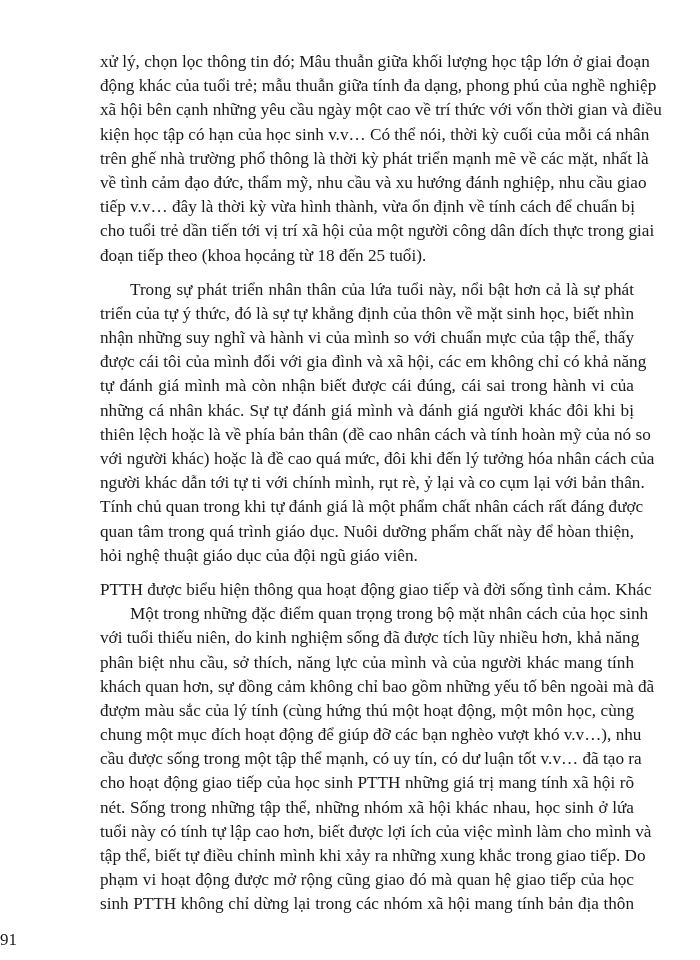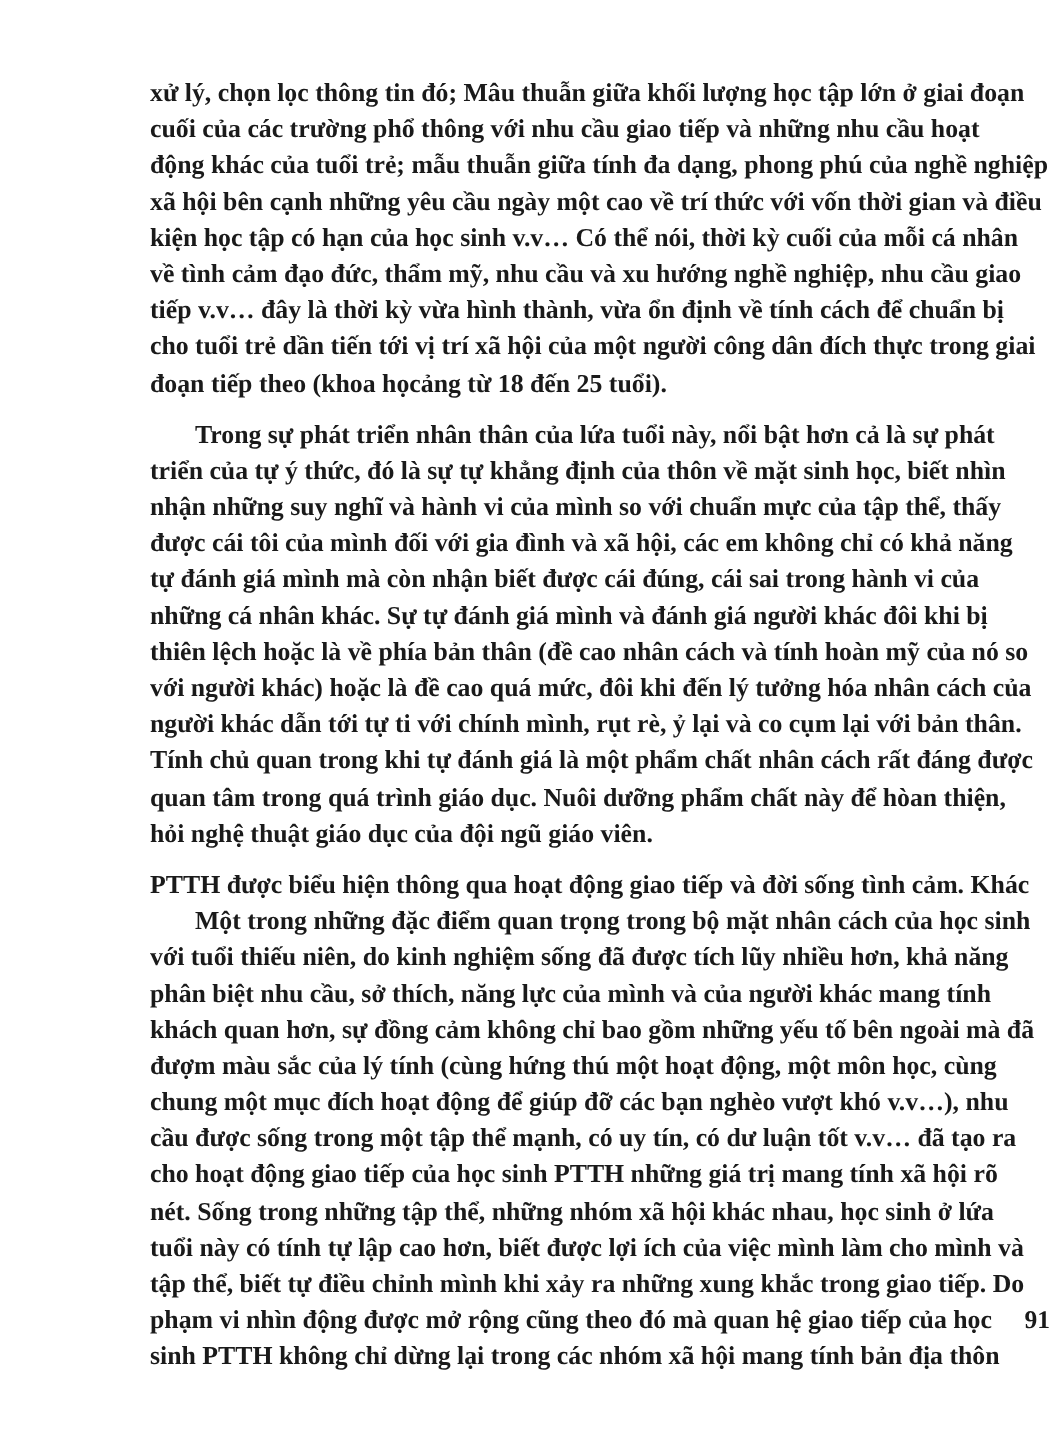--- a/index.html
+++ b/index.html
@@ -14,21 +14,20 @@
       overflow: hidden;
       font-family: "Liberation Serif", "DejaVu Serif", serif;
       color: #1a1a1a;
     }
     .page {
       position: absolute;
       left: 0; top: 0;
       width: 600px;
       height: 960px;
       background: #ffffff;
-      font-weight: bold;
     }
     .body-text {
       position: absolute;
       left: 100px;
       top: 50px;
       width: 534px;
     }
     .paragraph {
       margin: 0 0 10px 0;
     }
@@ -46,39 +45,39 @@
       text-align-last: left;
     }
     .line.indent {
       padding-left: 30px;
       width: 504px;
     }
     .page-number {
       position: absolute;
       left: 0;
       width: 700px;
-      top: 870px;
-      text-align: right;
+      top: 930px;
+      text-align: left;
       font-size: 17px;
       line-height: 20px;
     }
   </style>
 </head>
 <body>
 
 <div class="page">
   <div class="body-text">
 
     <div class="paragraph">
       <span class="line">xử lý, chọn lọc thông tin đó; Mâu thuẫn giữa khối lượng học tập lớn ở giai đoạn</span>
-      <span class="line">cuối của các trường phổ thông với nhu cầu giao tiếp và những nhu cầu hoạt</span>
       <span class="line">động khác của tuổi trẻ; mẫu thuẫn giữa tính đa dạng, phong phú của nghề nghiệp</span>
       <span class="line">xã hội bên cạnh những yêu cầu ngày một cao về trí thức với vốn thời gian và điều</span>
       <span class="line">kiện học tập có hạn của học sinh v.v… Có thể nói, thời kỳ cuối của mỗi cá nhân</span>
-      <span class="line">về tình cảm đạo đức, thẩm mỹ, nhu cầu và xu hướng nghề nghiệp, nhu cầu giao</span>
+      <span class="line">trên ghế nhà trường phổ thông là thời kỳ phát triển mạnh mẽ về các mặt, nhất là</span>
+      <span class="line">về tình cảm đạo đức, thẩm mỹ, nhu cầu và xu hướng đánh nghiệp, nhu cầu giao</span>
       <span class="line">tiếp v.v… đây là thời kỳ vừa hình thành, vừa ổn định về tính cách để chuẩn bị</span>
       <span class="line">cho tuổi trẻ dần tiến tới vị trí xã hội của một người công dân đích thực trong giai</span>
       <span class="line last">đoạn tiếp theo (khoa họcảng từ 18 đến 25 tuổi).</span>
     </div>
 
     <div class="paragraph">
       <span class="line indent">Trong sự phát triển nhân thân của lứa tuổi này, nổi bật hơn cả là sự phát</span>
       <span class="line">triển của tự ý thức, đó là sự tự khẳng định của thôn về mặt sinh học, biết nhìn</span>
       <span class="line">nhận những suy nghĩ và hành vi của mình so với chuẩn mực của tập thể, thấy</span>
       <span class="line">được cái tôi của mình đối với gia đình và xã hội, các em không chỉ có khả năng</span>
@@ -98,20 +97,20 @@
       <span class="line">với tuổi thiếu niên, do kinh nghiệm sống đã được tích lũy nhiều hơn, khả năng</span>
       <span class="line">phân biệt nhu cầu, sở thích, năng lực của mình và của người khác mang tính</span>
       <span class="line">khách quan hơn, sự đồng cảm không chỉ bao gồm những yếu tố bên ngoài mà đã</span>
       <span class="line">đượm màu sắc của lý tính (cùng hứng thú một hoạt động, một môn học, cùng</span>
       <span class="line">chung một mục đích hoạt động để giúp đỡ các bạn nghèo vượt khó v.v…), nhu</span>
       <span class="line">cầu được sống trong một tập thể mạnh, có uy tín, có dư luận tốt v.v… đã tạo ra</span>
       <span class="line">cho hoạt động giao tiếp của học sinh PTTH những giá trị mang tính xã hội rõ</span>
       <span class="line">nét. Sống trong những tập thể, những nhóm xã hội khác nhau, học sinh ở lứa</span>
       <span class="line">tuổi này có tính tự lập cao hơn, biết được lợi ích của việc mình làm cho mình và</span>
       <span class="line">tập thể, biết tự điều chỉnh mình khi xảy ra những xung khắc trong giao tiếp. Do</span>
-      <span class="line">phạm vi nhìn động được mở rộng cũng theo đó mà quan hệ giao tiếp của học</span>
+      <span class="line">phạm vi hoạt động được mở rộng cũng giao đó mà quan hệ giao tiếp của học</span>
       <span class="line">sinh PTTH không chỉ dừng lại trong các nhóm xã hội mang tính bản địa thôn</span>
     </div>
 
   </div>
 
   <div class="page-number">91</div>
 </div>
 
 </body></html>

